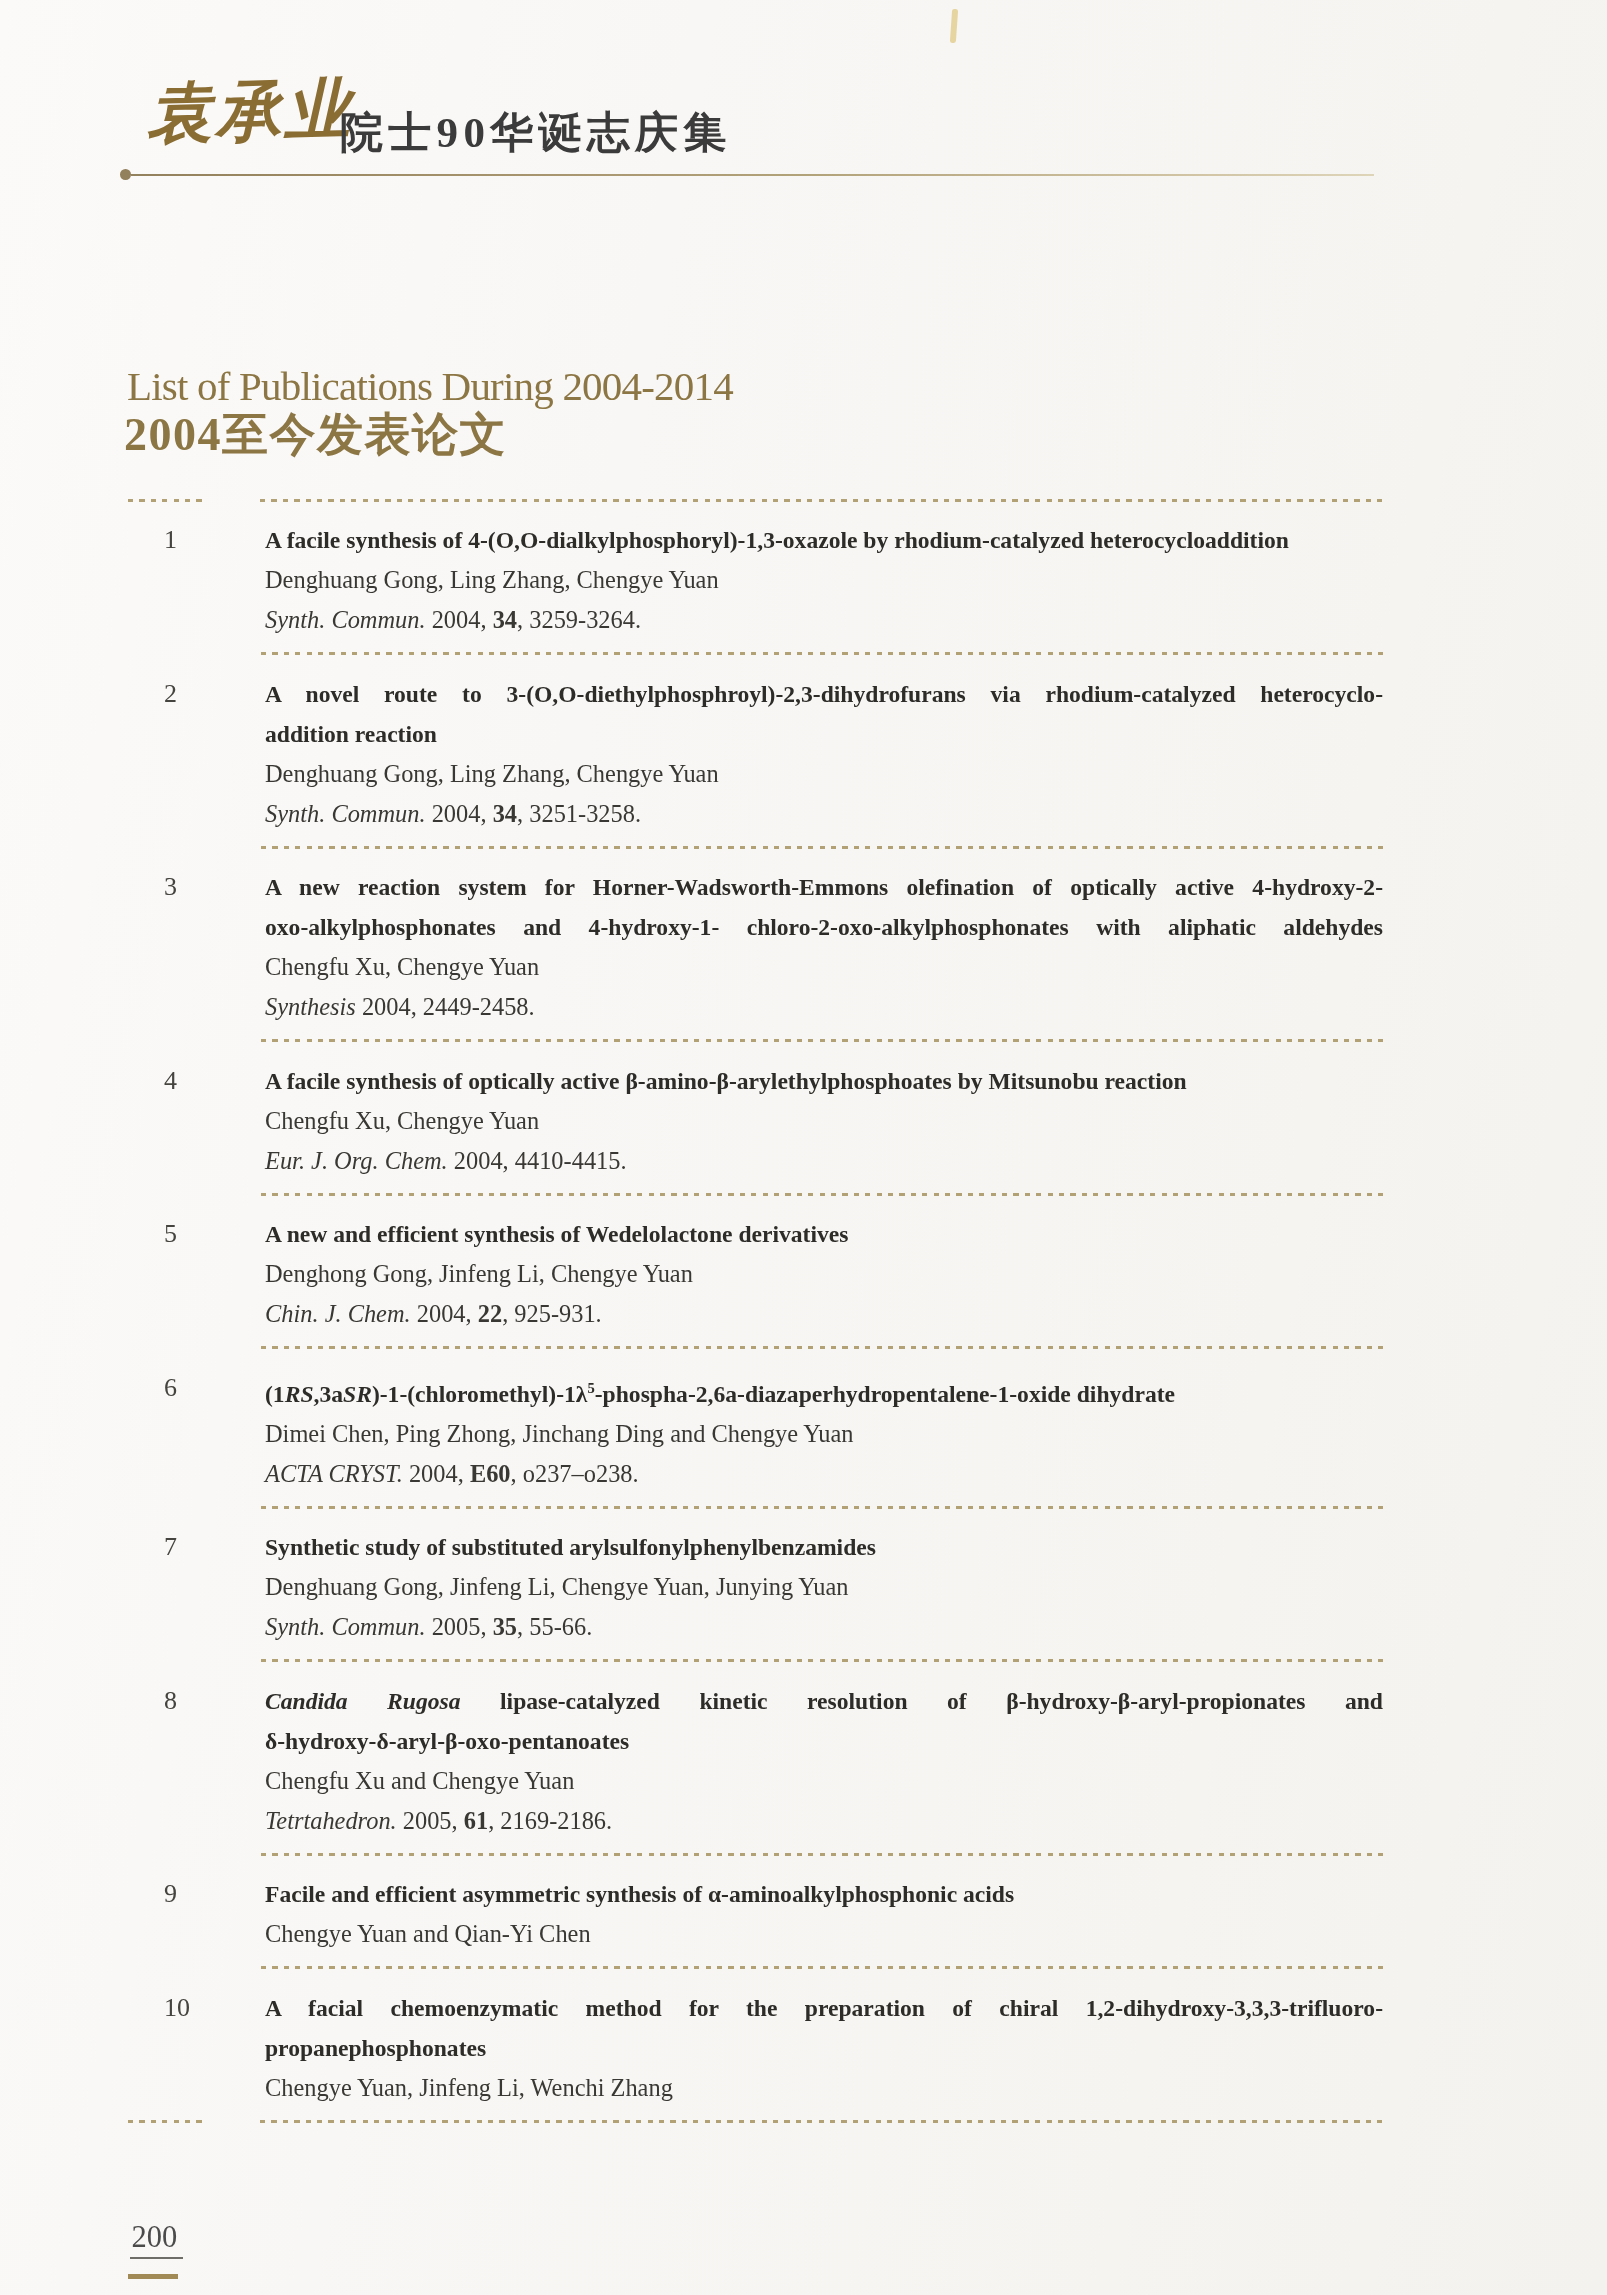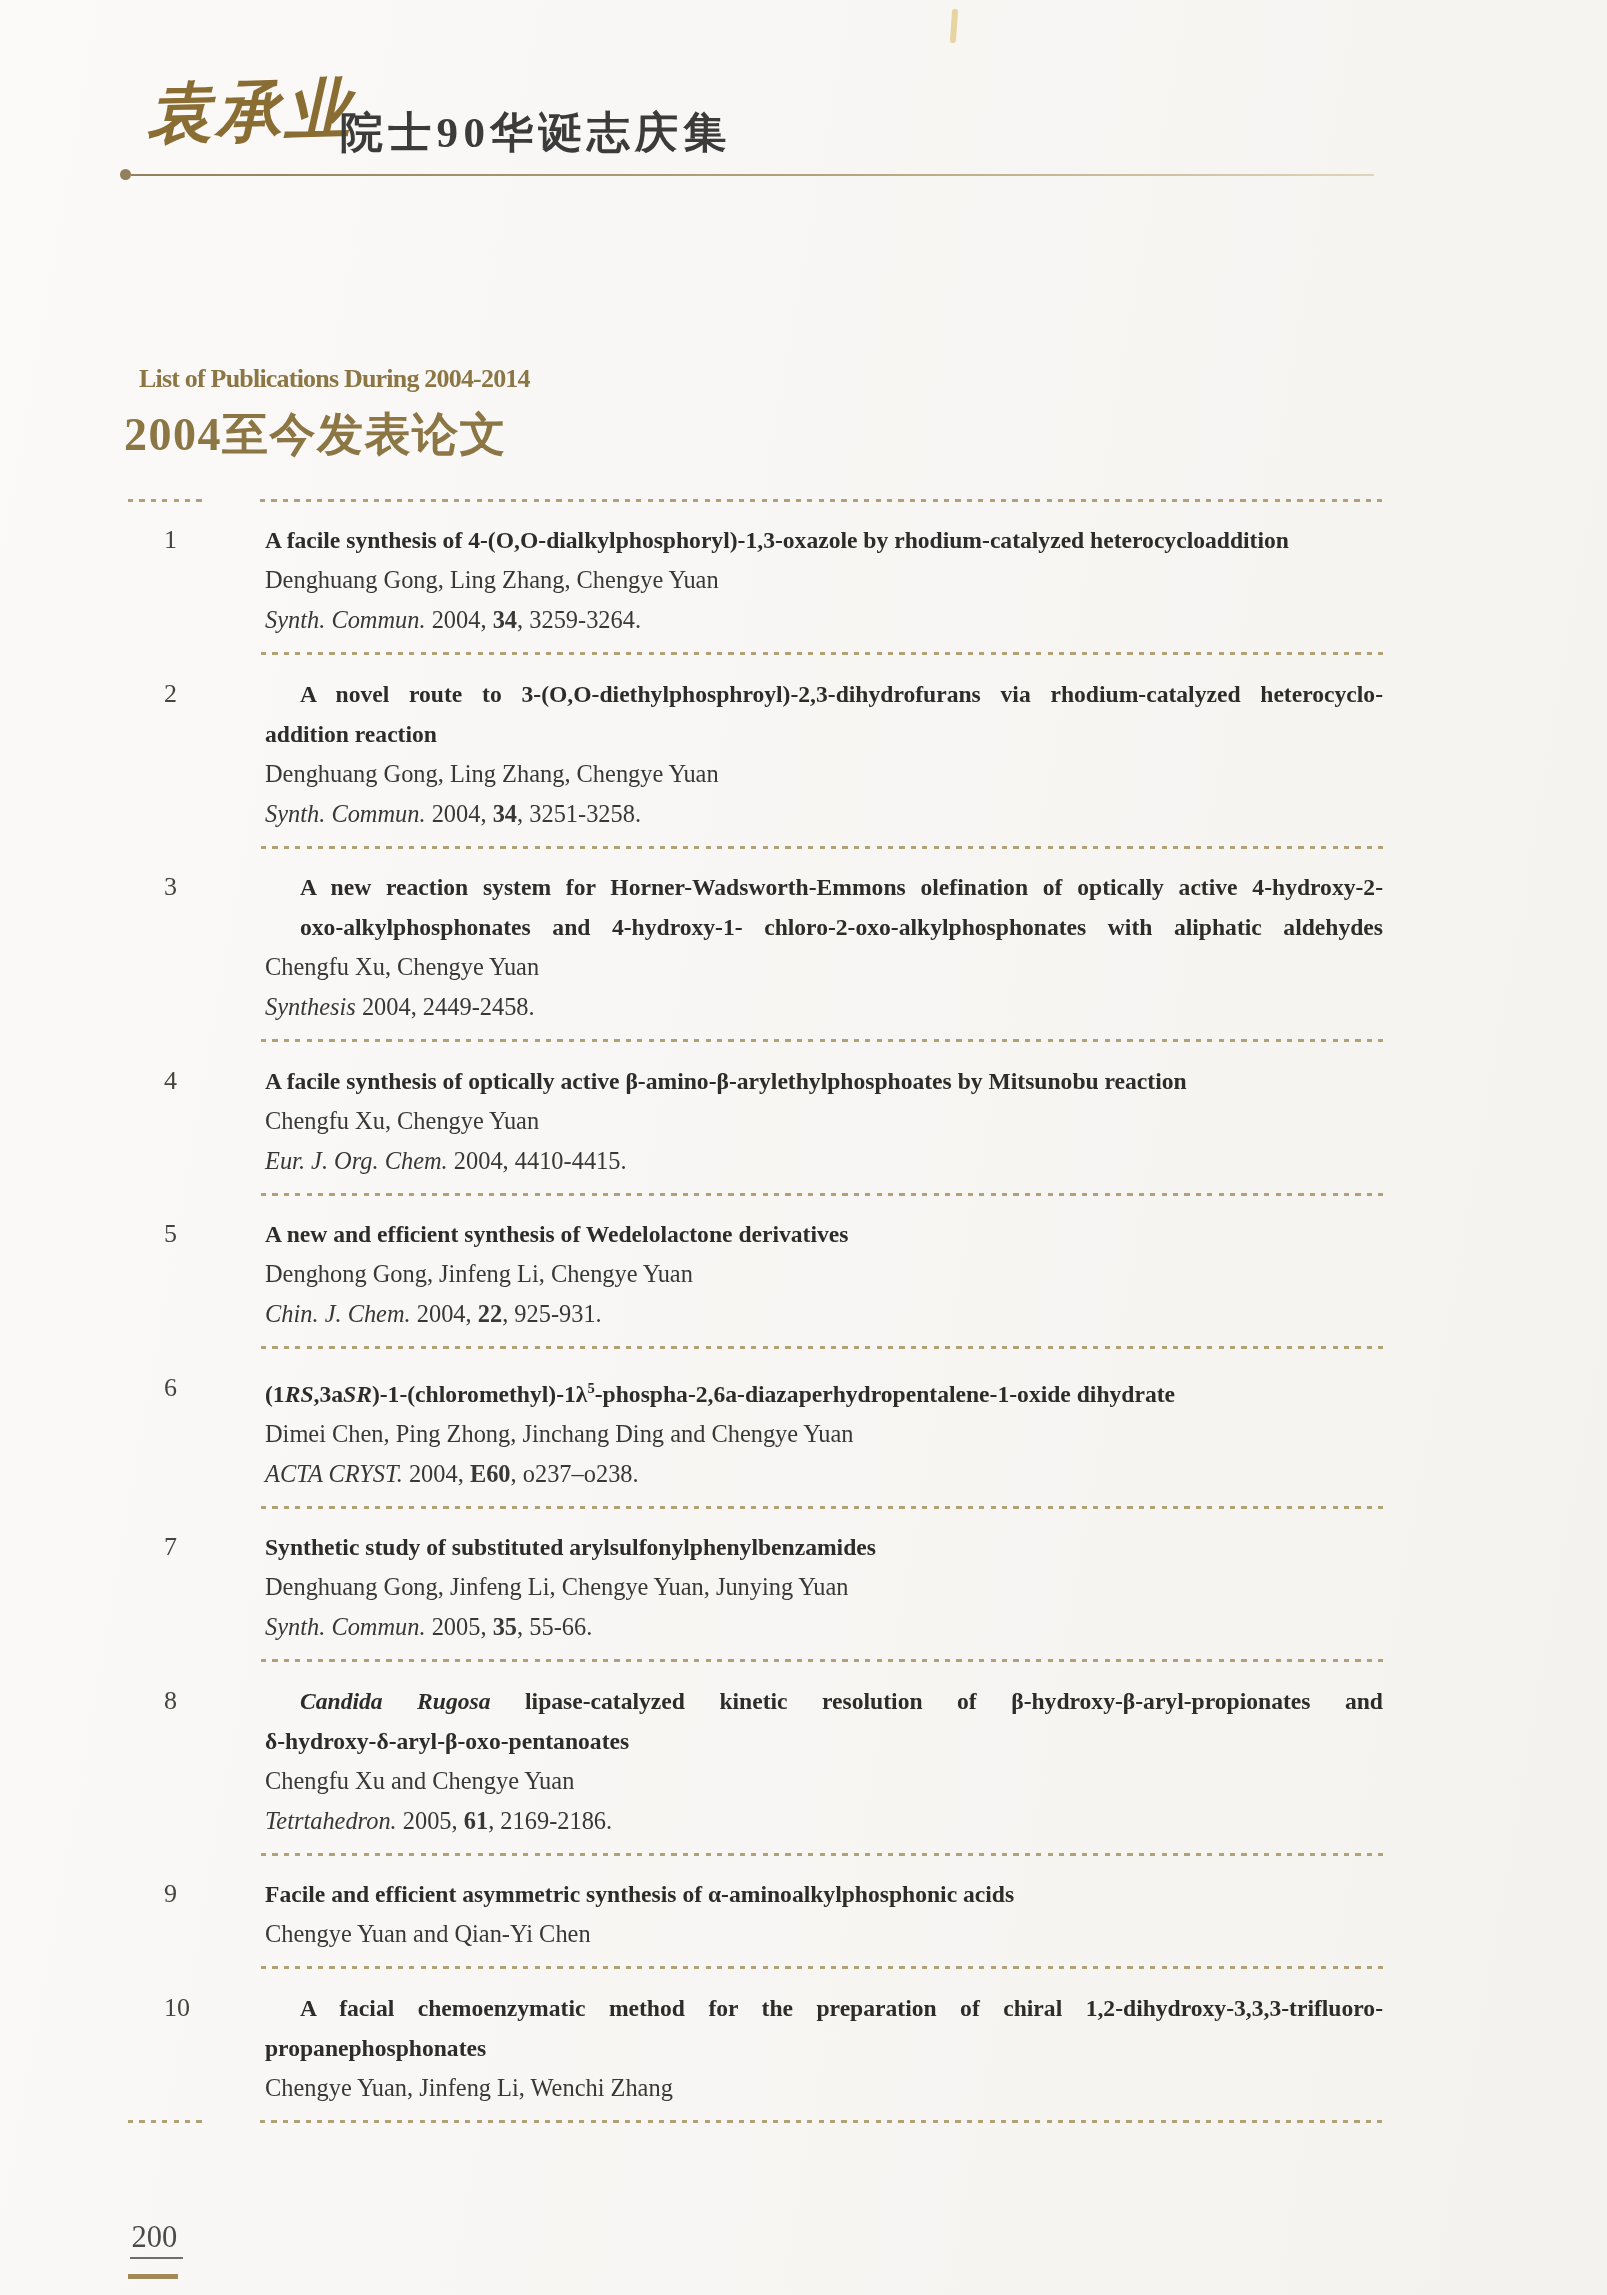--- a/index.html
+++ b/index.html
@@ -32,22 +32,22 @@
   .header-dot{
     position:absolute;left:120px;top:169px;width:10.7px;height:10.7px;border-radius:50%;
     background:var(--rule,#93805c);
   }
   .speck{
     position:absolute;left:951px;top:9.1px;width:6.1px;height:34px;
     background:#e0ca84;opacity:.75;transform:rotate(4deg);border-radius:2.3px;
   }
   
   .title-en{
-    position:absolute;left:139px;top:366px;
-    font-size:26px;font-weight:bold;letter-spacing:-0.8px;
+    position:absolute;left:127px;top:366px;
+    font-size:41px;font-weight:normal;letter-spacing:-0.8px;
     color:var(--gold,#8c7644);white-space:nowrap;line-height:1;
   }
   .title-zh{
     position:absolute;left:124px;top:412px;
     font-size:46px;font-weight:bold;letter-spacing:1.5px;
     color:var(--gold,#8c7644);white-space:nowrap;line-height:1;
   }
   
   .pub-list{position:absolute;left:128px;top:499px;width:1255px;}
   .sep{display:flex;height:3px;align-items:center;}
@@ -55,21 +55,21 @@
   .sep-short{width:79px;margin-right:53px;}
   .sep-long{flex:1;}
   .sep.mid .sep-long{margin-left:133px;}
   .entry{display:flex;padding:18.3px 0 12.2px 0;}
   .entry-num{
     width:137px;box-sizing:border-box;padding-left:36px;
     font-size:26px;color:#46443f;line-height:40px;
   }
   .entry-body{flex:1;min-width:0;font-size:24.4px;line-height:40px;color:#3a3834;}
   .t-line{font-weight:bold;font-size:23.6px;color:#2e2c29;white-space:nowrap;}
-  .t-line.jfy{white-space:normal;text-align:justify;text-align-last:justify;margin-left:35px;}
+  .t-line.jfy{white-space:normal;text-align:justify;text-align-last:justify;}
   .a-line,.c-line{white-space:nowrap;}
   .j{font-style:italic;}
   .v{font-weight:bold;}
   .bi{font-style:italic;}
   .sup{font-size:0.62em;vertical-align:super;}
   
   .page-num{
     position:absolute;left:130px;top:2222px;
     font-size:30.5px;color:#4b4b4b;line-height:1;
     border-bottom:2.3px solid #6f6d68;padding:0 6.1px 4.6px 1.5px;

